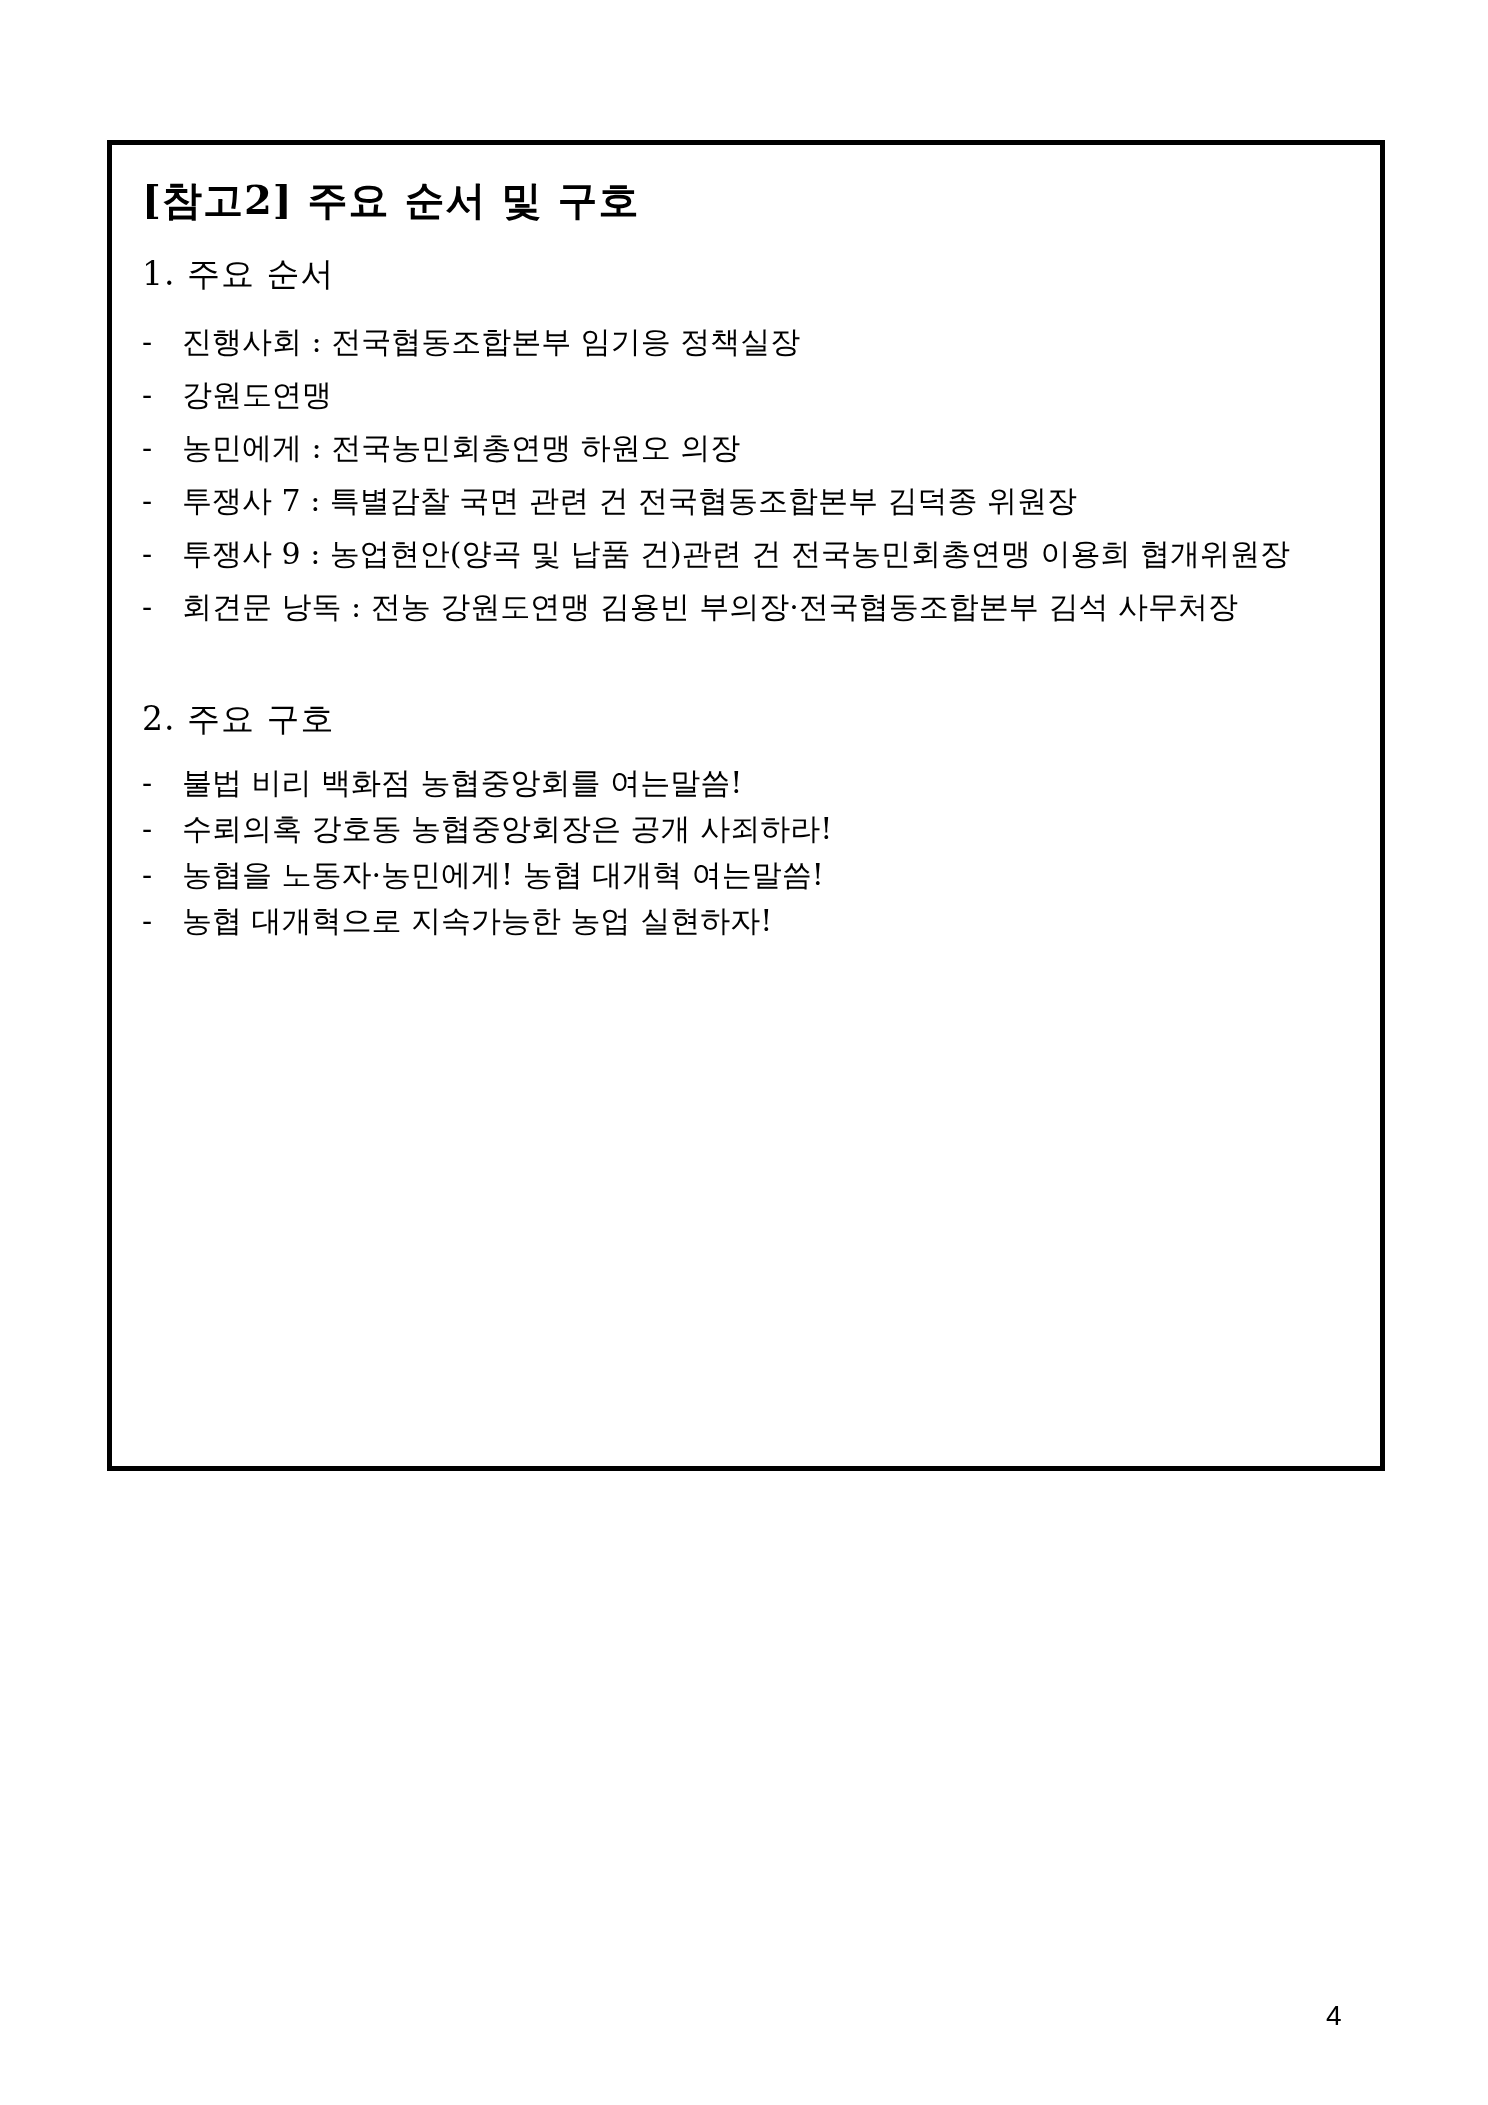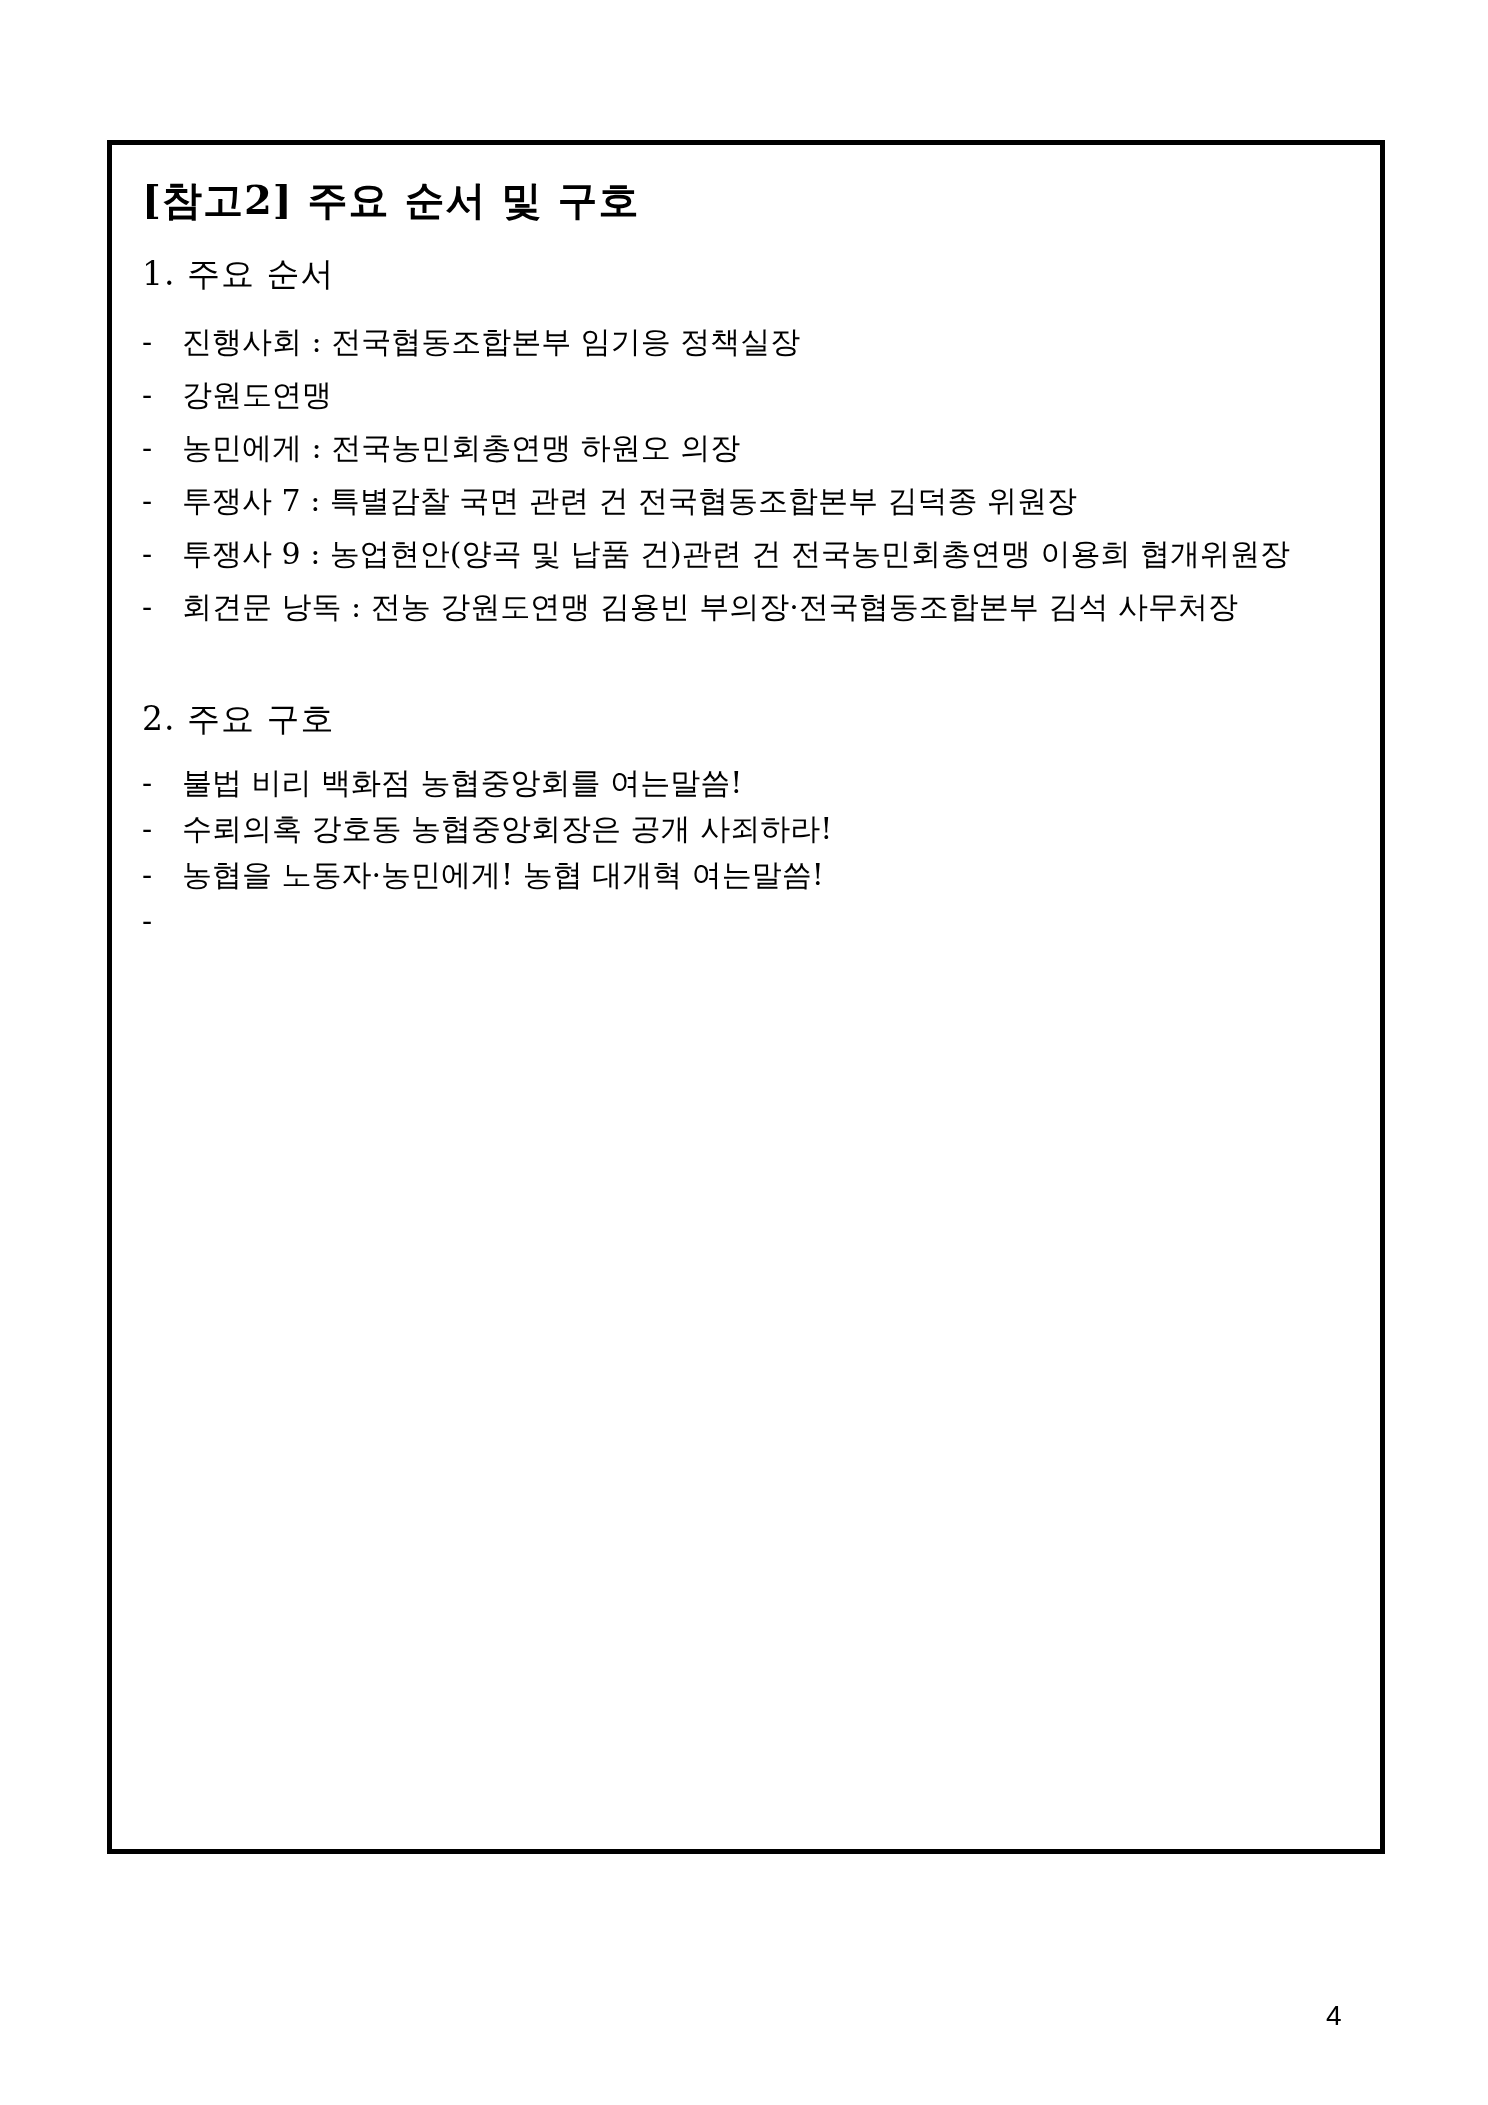--- a/index.html
+++ b/index.html
@@ -12,21 +12,21 @@
     height: 2105px;
     position: relative;
     font-family: "DejaVu Serif", "Liberation Serif", serif;
     color: #000000;
   }
   .content-box {
     position: absolute;
     left: 107px;
     top: 140px;
     width: 1278px;
-    height: 1714px;
+    height: 1331px;
     border: 5px solid #000000;
     box-sizing: border-box;
     padding: 24px 30px;
     background: #ffffff;
   }
   .doc-title {
     font-size: 40px;
     font-weight: 800;
     margin: 4px 0 24px 0;
     letter-spacing: 1px;
@@ -116,18 +116,19 @@
     <div class="line">
       <span class="marker">-</span>
       <span class="text">수뢰의혹 강호동 농협중앙회장은 공개 사죄하라!</span>
     </div>
     <div class="line">
       <span class="marker">-</span>
       <span class="text">농협을 노동자·농민에게! 농협 대개혁 여는말씀!</span>
     </div>
     <div class="line">
       <span class="marker">-</span>
+      <span class="text">농협 대개혁으로 지속가능한 농업 실현하자!</span>
     </div>
   </div>
 
 </div>
 
 <div class="page-number">4</div>
 
 </body></html>

